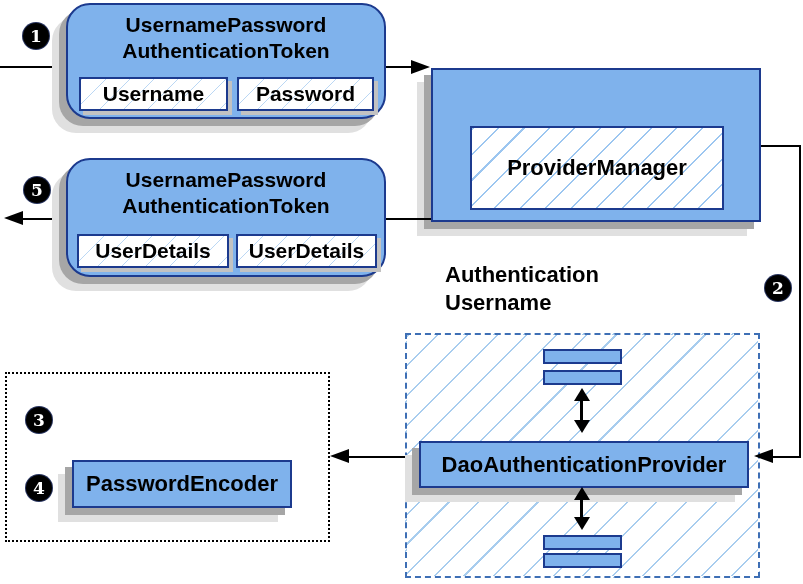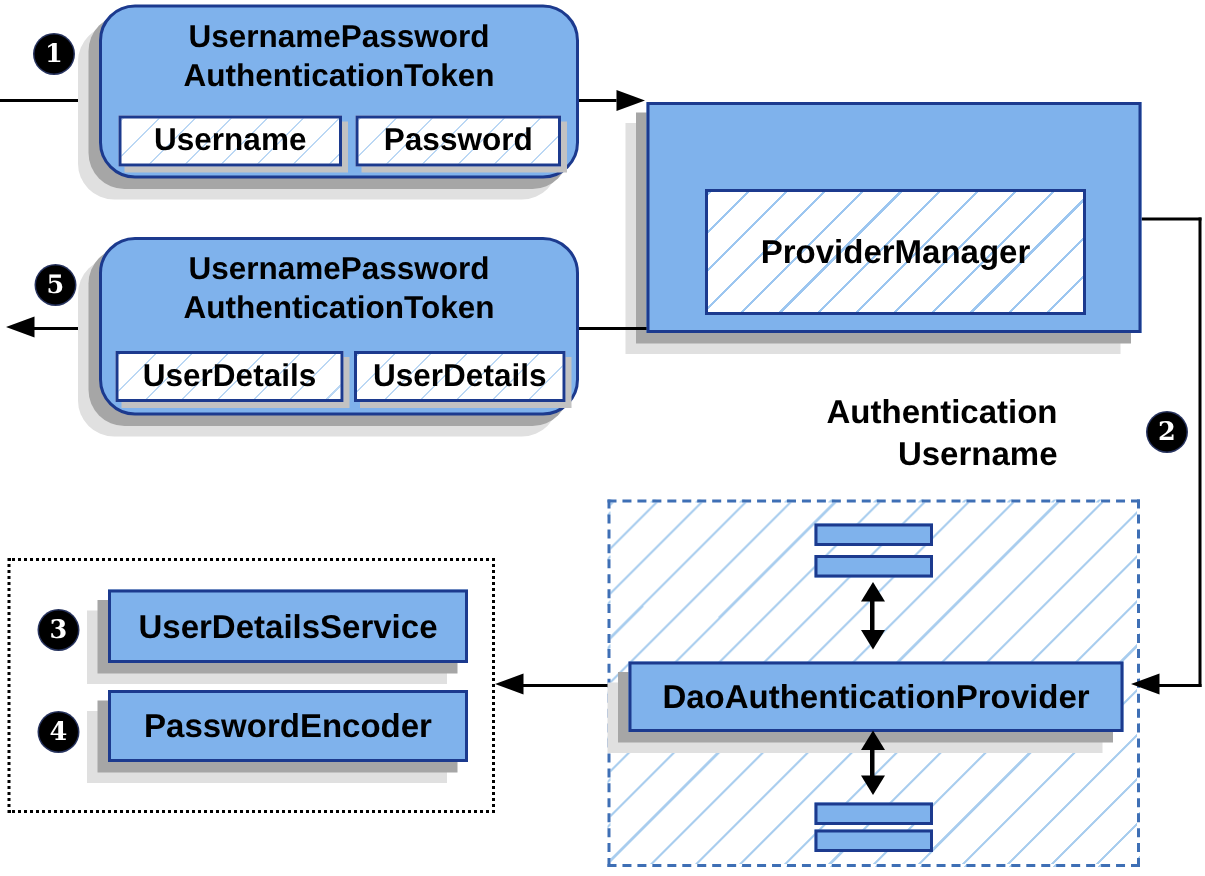--- a/index.html
+++ b/index.html
@@ -32,21 +32,21 @@
   .hatchbox{position:absolute;box-sizing:border-box;z-index:0;background-color:#fff;
     border:2px dashed var(--dash-blue);
     background-image:repeating-linear-gradient(135deg,rgba(146,192,234,.8) 0 1.5px,transparent 1.5px 21px);}
   .dottedbox{position:absolute;box-sizing:border-box;border:2px dotted #000;background:transparent;z-index:0;}
   .bar{position:absolute;box-sizing:border-box;width:79px;height:15px;background:var(--box-blue);
     border:2px solid var(--navy);z-index:2;}
   .badge{position:absolute;width:26px;height:26px;border-radius:50%;background:#000;color:#fff;
     display:flex;align-items:center;justify-content:center;
     font-family:"DejaVu Serif",serif;font-weight:bold;font-size:17px;line-height:1;
     box-shadow:0 0 0 1px #27335e;z-index:6;}
-  .caption{position:absolute;font-weight:bold;font-size:22px;line-height:28px;text-align:right;z-index:2;}
+  .caption{position:absolute;font-weight:bold;font-size:22px;line-height:28px;text-align:left;z-index:2;}
   .flexcenter{display:flex;align-items:center;justify-content:center;}
 </style>
 </head>
 <body>
 
 <div id="canvas">
 
   <div class="hline" style="left:0;top:66px;width:411px;"></div>
   <div class="arrow-right" style="left:411px;top:60px;"></div>
 
@@ -130,21 +130,18 @@
 
   <div class="tri-up" style="left:574px;top:487px;"></div>
   <div class="vline" style="left:580px;top:498px;height:22px;width:3px;z-index:2;"></div>
   <div class="tri-down" style="left:574px;top:517px;"></div>
 
   <div class="bar" style="left:543px;top:535px;"></div>
   <div class="bar" style="left:543px;top:553px;"></div>
 
   <div class="dottedbox" style="left:5px;top:372px;width:325px;height:170px;"></div>
 
-  <div class="bluebox shadowed flexcenter" style="left:72px;top:393px;width:240px;height:49px;font-size:22px;">
-    <span>UserDetailsService</span>
-  </div>
 
-  <div class="bluebox shadowed flexcenter" style="left:72px;top:460px;width:240px;height:48px;font-size:22px;">
+  <div class="bluebox shadowed flexcenter" style="left:72px;top:460px;width:220px;height:48px;font-size:22px;">
     <span>PasswordEncoder</span>
   </div>
 
 </div>
 
 </body></html>

